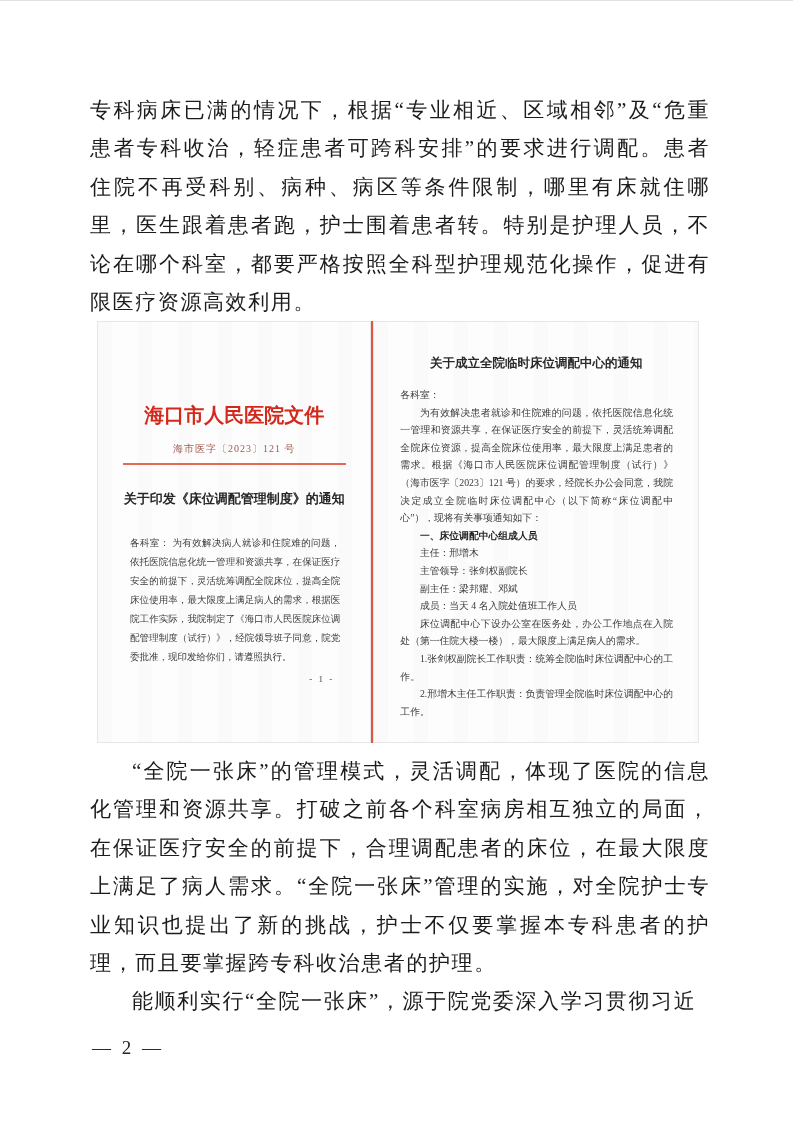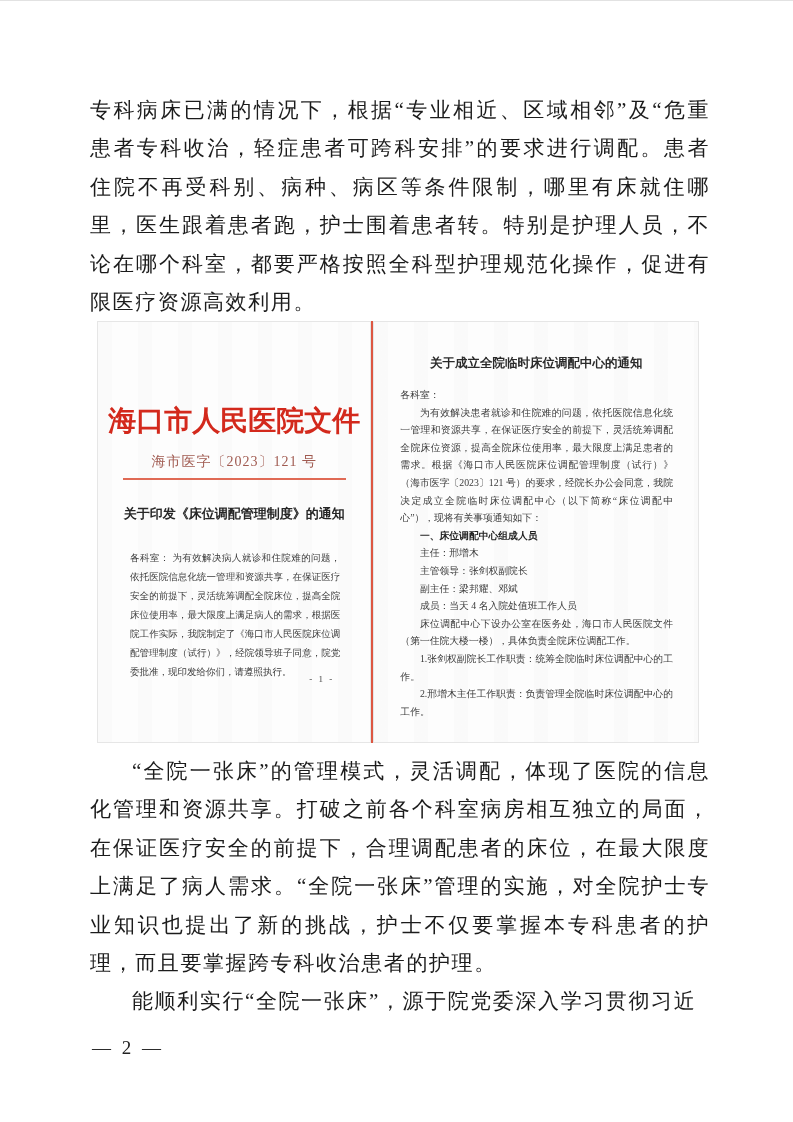--- a/index.html
+++ b/index.html
@@ -48,30 +48,30 @@
   .scan-right{width:355px;}
   .scan-divider{
     width:2px;height:100%;
     background:#dd5742;
     flex:0 0 2px;
   }
   
   .masthead{
     margin-top:80px;
     text-align:center;
-    font-size:28px;
+    font-size:20px;
     font-weight:bold;
     color:#d3291c;
     letter-spacing:0px;
     white-space:nowrap;
   }
   .doc-number{
     margin-top:13px;
     text-align:center;
-    font-size:14px;
+    font-size:10px;
     color:#a05a50;
     letter-spacing:1px;
   }
   .red-rule{
     margin:7px auto 0 auto;
     width:223px;height:2px;
     background:#e06a55;
   }
   .left-title{
     margin-top:24px;
@@ -151,21 +151,21 @@
     <div class="scan-page scan-right">
       <div class="right-title">关于成立全院临时床位调配中心的通知</div>
       <div class="right-body">
         <span class="line">各科室：</span>
         <span class="line indent">为有效解决患者就诊和住院难的问题，依托医院信息化统一管理和资源共享，在保证医疗安全的前提下，灵活统筹调配全院床位资源，提高全院床位使用率，最大限度上满足患者的需求。根据《海口市人民医院床位调配管理制度（试行）》（海市医字〔2023〕121 号）的要求，经院长办公会同意，我院决定成立全院临时床位调配中心（以下简称“床位调配中心”），现将有关事项通知如下：</span>
         <span class="line sec-heading">一、床位调配中心组成人员</span>
         <span class="line member-line">主任：邢增木</span>
         <span class="line member-line">主管领导：张剑权副院长</span>
         <span class="line member-line">副主任：梁邦耀、邓斌</span>
         <span class="line member-line">成员：当天 4 名入院处值班工作人员</span>
-        <span class="line indent">床位调配中心下设办公室在医务处，海口市人民医院文件（第一住院大楼一楼），具体负责全院床位调配工作。</span>
+        <span class="line indent">床位调配中心下设办公室在医务处，办公工作地点在入院处（第一住院大楼一楼），最大限度上满足病人的需求。</span>
         <span class="line indent">1.张剑权副院长工作职责：统筹全院临时床位调配中心的工作。</span>
         <span class="line indent">2.邢增木主任工作职责：负责管理全院临时床位调配中心的工作。</span>
 
       </div>
     </div>
 
   </div>
 
   <div class="main-para" id="para-block2">
     <div class="indent">“全院一张床”的管理模式，灵活调配，体现了医院的信息化管理和资源共享。打破之前各个科室病房相互独立的局面，在保证医疗安全的前提下，合理调配患者的床位，在最大限度上满足了病人需求。“全院一张床”管理的实施，对全院护士专业知识也提出了新的挑战，护士不仅要掌握本专科患者的护理，而且要掌握跨专科收治患者的护理。</div>

